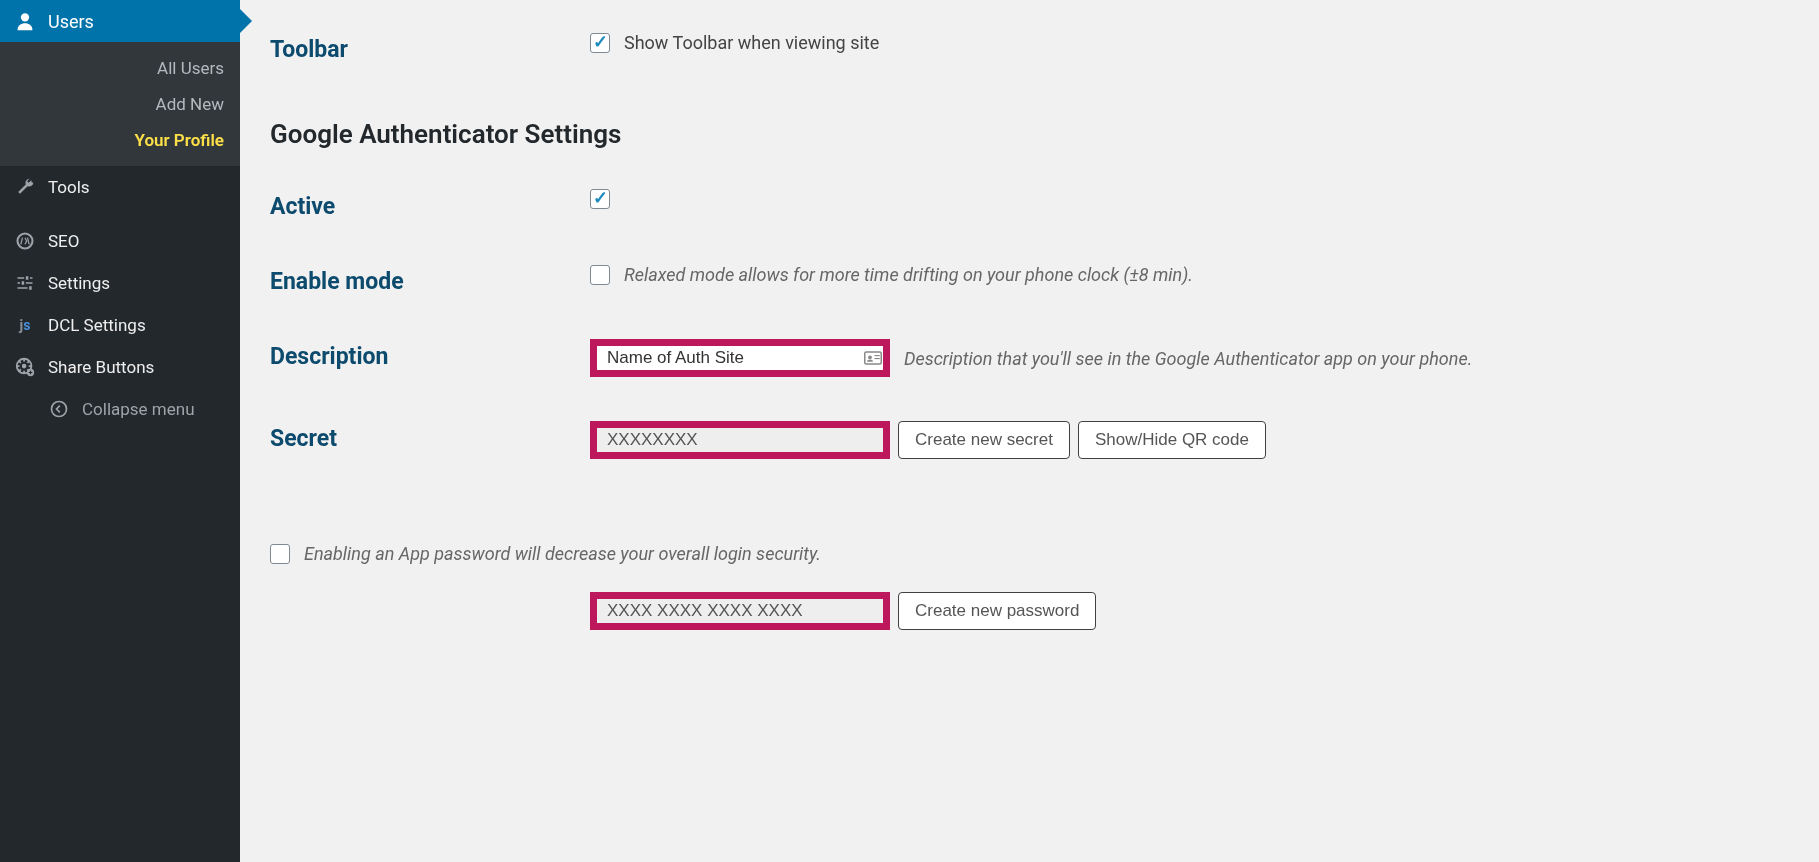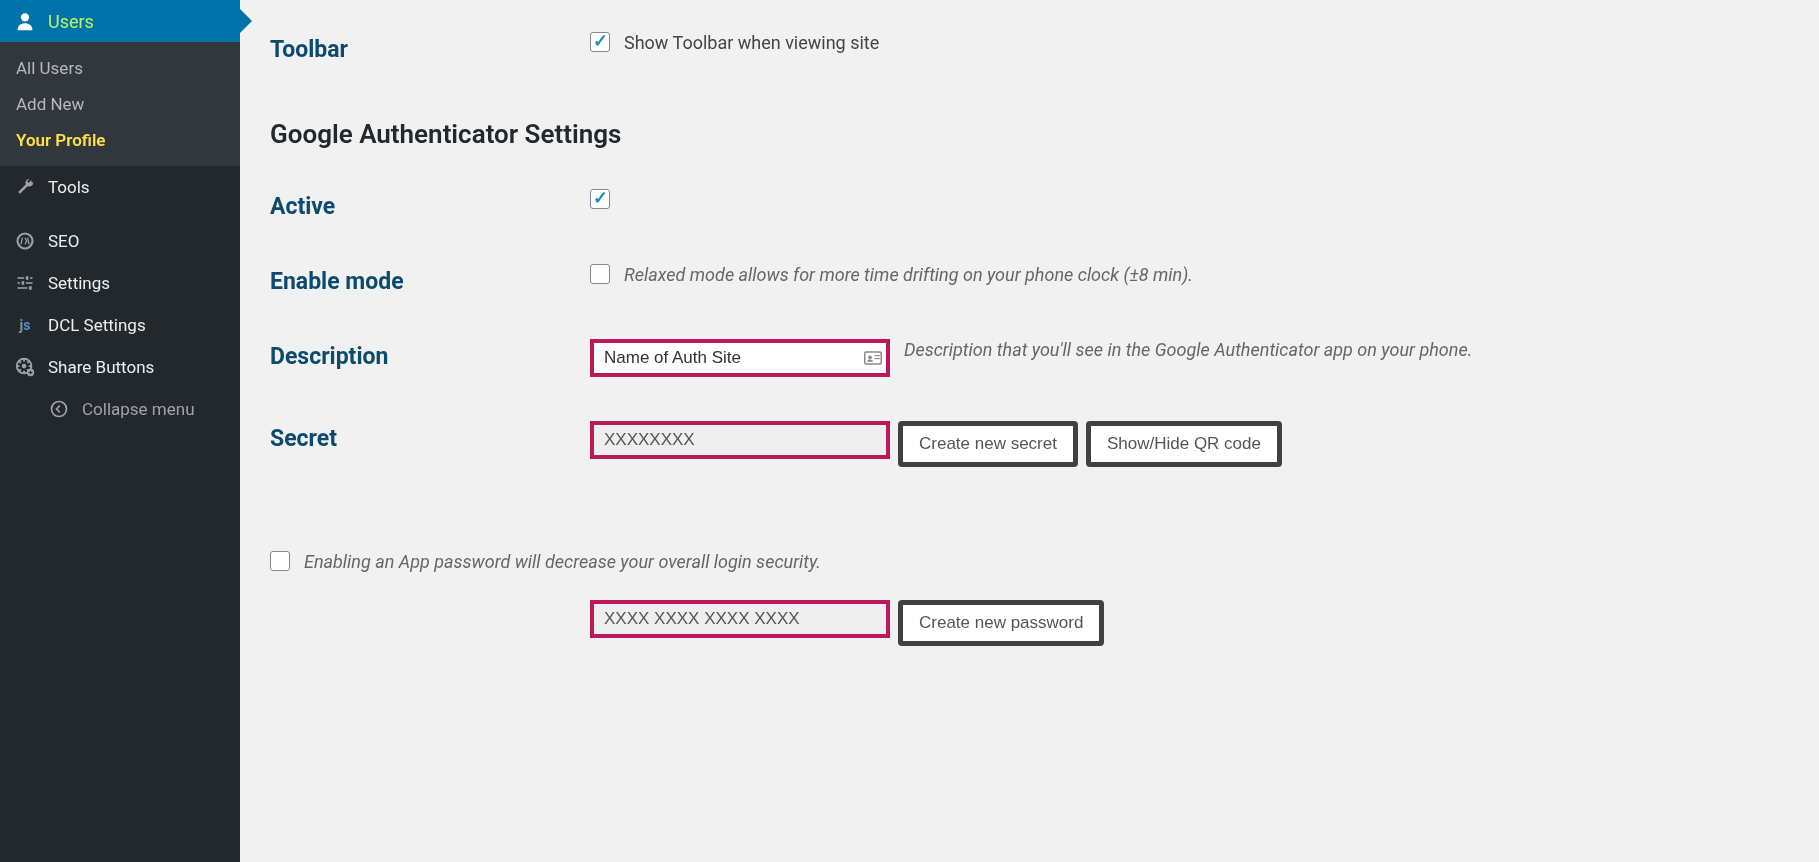--- a/index.html
+++ b/index.html
@@ -12,41 +12,42 @@
 }
 .sidebar {
   width: 240px;
   background: #23282d;
   color: #eee;
   flex-shrink: 0;
   font-size: 17px;
 }
 .sidebar-item-active {
   background: #0073aa;
-  color: #bef264;
+  color: #ffffff;
   display: flex;
   align-items: center;
   padding: 10px 14px;
   position: relative;
   font-size: 18px;
 }
 .sidebar-item-active::after {
   content: "";
   position: absolute;
   right: -12px;
   top: 50%;
   transform: translateY(-50%);
   border: 12px solid transparent;
   border-left-color: #0073aa;
   border-right: none;
   filter: drop-shadow(2px 0 0 #f1f1f1);
 }
 .sub-items {
   background: #32373c;
   padding: 8px 0;
+  text-align: right;
 }
 .sub-item {
   padding: 8px 16px;
   color: #b4b9be;
   cursor: pointer;
   font-size: 17px;
 }
 .sub-item.current {
   color: #fde047;
   font-weight: 600;
@@ -86,21 +87,21 @@
 .form-row .label {
   width: 320px;
   font-weight: 700;
   color: #0c4a6e;
   font-size: 23px;
   padding-top: 4px;
 }
 .form-row .field {
   flex: 1;
   display: flex;
-  align-items: flex-start;
+  align-items: center;
   gap: 8px;
   flex-wrap: wrap;
 }
 .section-title {
   font-size: 26px;
   font-weight: 600;
   color: #23282d;
   margin: 34px 0 18px 0;
 }
 input[type="checkbox"].cb {
@@ -129,21 +130,21 @@
 }
 .italic-desc {
   font-style: italic;
   color: #666;
   font-size: 18px;
   margin-left: 6px;
 }
 input[type="text"].txt {
   height: 38px;
   padding: 4px 10px;
-  border: 4px solid #be185d;
+  border: 7px solid #be185d;
   background: #fff;
   font-size: 17px;
   color: #333;
   width: 300px;
 }
 input[type="text"].txt.ro {
   background: #eee;
   color: #555;
 }
 .input-with-icon {
@@ -152,21 +153,21 @@
 }
 .input-with-icon .card-icon {
   position: absolute;
   right: 8px;
   top: 50%;
   transform: translateY(-50%);
   color: #888;
 }
 .btn {
   background: #fff;
-  border: 5px solid #404040;
+  border: 1px solid #404040;
   border-radius: 4px;
   padding: 8px 16px;
   font-size: 17px;
   color: #555;
   cursor: pointer;
 }
 svg { display: block; }
 </style>
 </head>
 <body>

